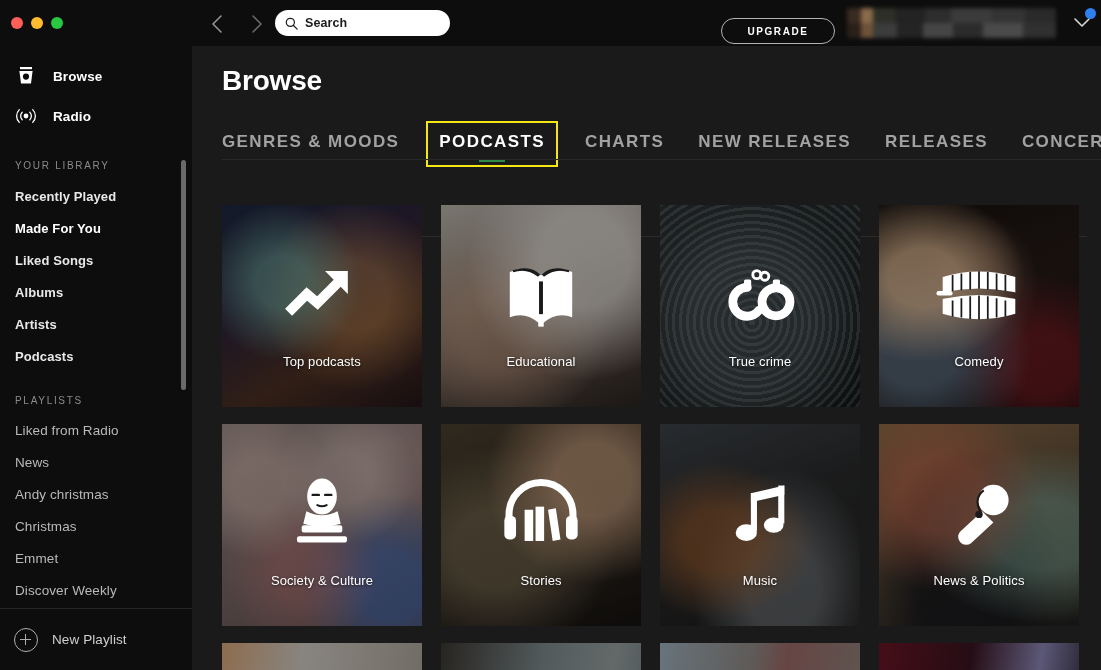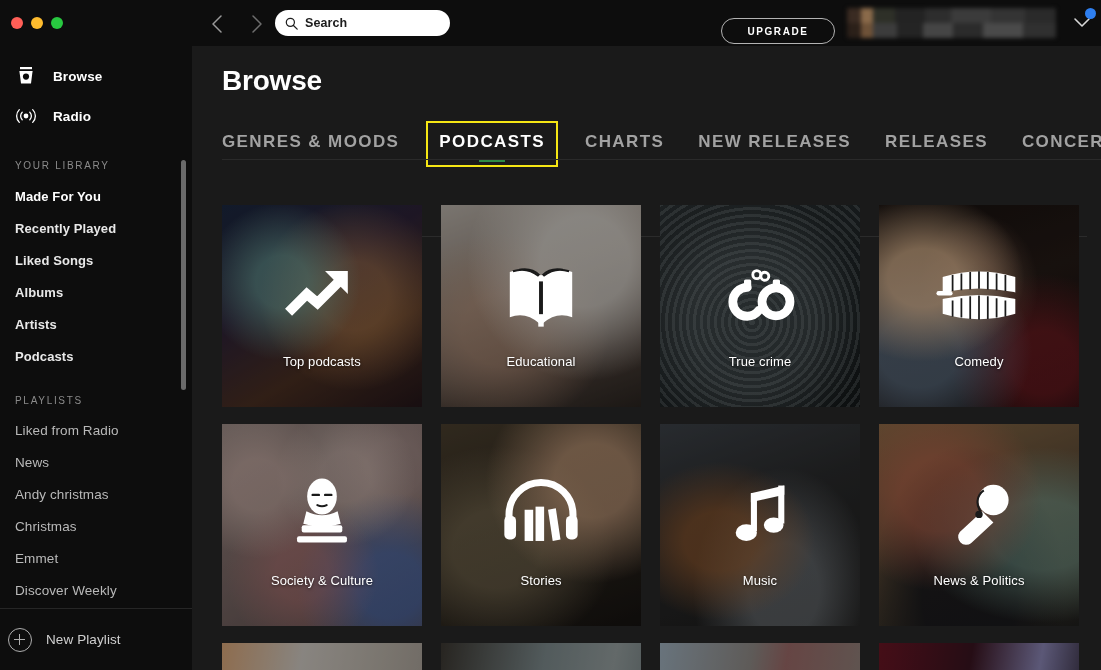--- a/index.html
+++ b/index.html
@@ -195,21 +195,21 @@
   }
 
   .sidebar-bottom {
     position: absolute;
     bottom: 0; left: 0;
     width: 192px; height: 62px;
     background: #0d0d0d;
     border-top: 1px solid #262626;
     display: flex;
     align-items: center;
-    padding-left: 8px;
+    padding-left: 14px;
     cursor: pointer;
   }
   .plus-circle {
     width: 24px; height: 24px;
     border: 1.4px solid #aeaeae;
     border-radius: 50%;
     position: relative;
     margin-right: 14px;
     flex: 0 0 auto;
   }
@@ -440,22 +440,22 @@
             <path d="M18.7 4.6 A9 9 0 0 1 18.7 17.4" stroke="#ffffff" stroke-width="1.3" fill="none" stroke-linecap="round"></path>
           </svg>
         </span>
         <span class="lbl">Radio</span>
       </div>
 
       <div style="height:24px"></div>
       <div class="side-section-title">YOUR LIBRARY</div>
       <div style="height:10px"></div>
 
+      <div class="side-link lib">Recently Played</div>
       <div class="side-link lib active">Made For You</div>
-      <div class="side-link lib">Recently Played</div>
       <div class="side-link lib">Liked Songs</div>
       <div class="side-link lib">Albums</div>
       <div class="side-link lib">Artists</div>
       <div class="side-link lib">Podcasts</div>
 
       <div style="height:22px"></div>
       <div class="side-section-title">PLAYLISTS</div>
       <div style="height:9px"></div>
 
       <div class="side-link pl">Liked from Radio</div>

